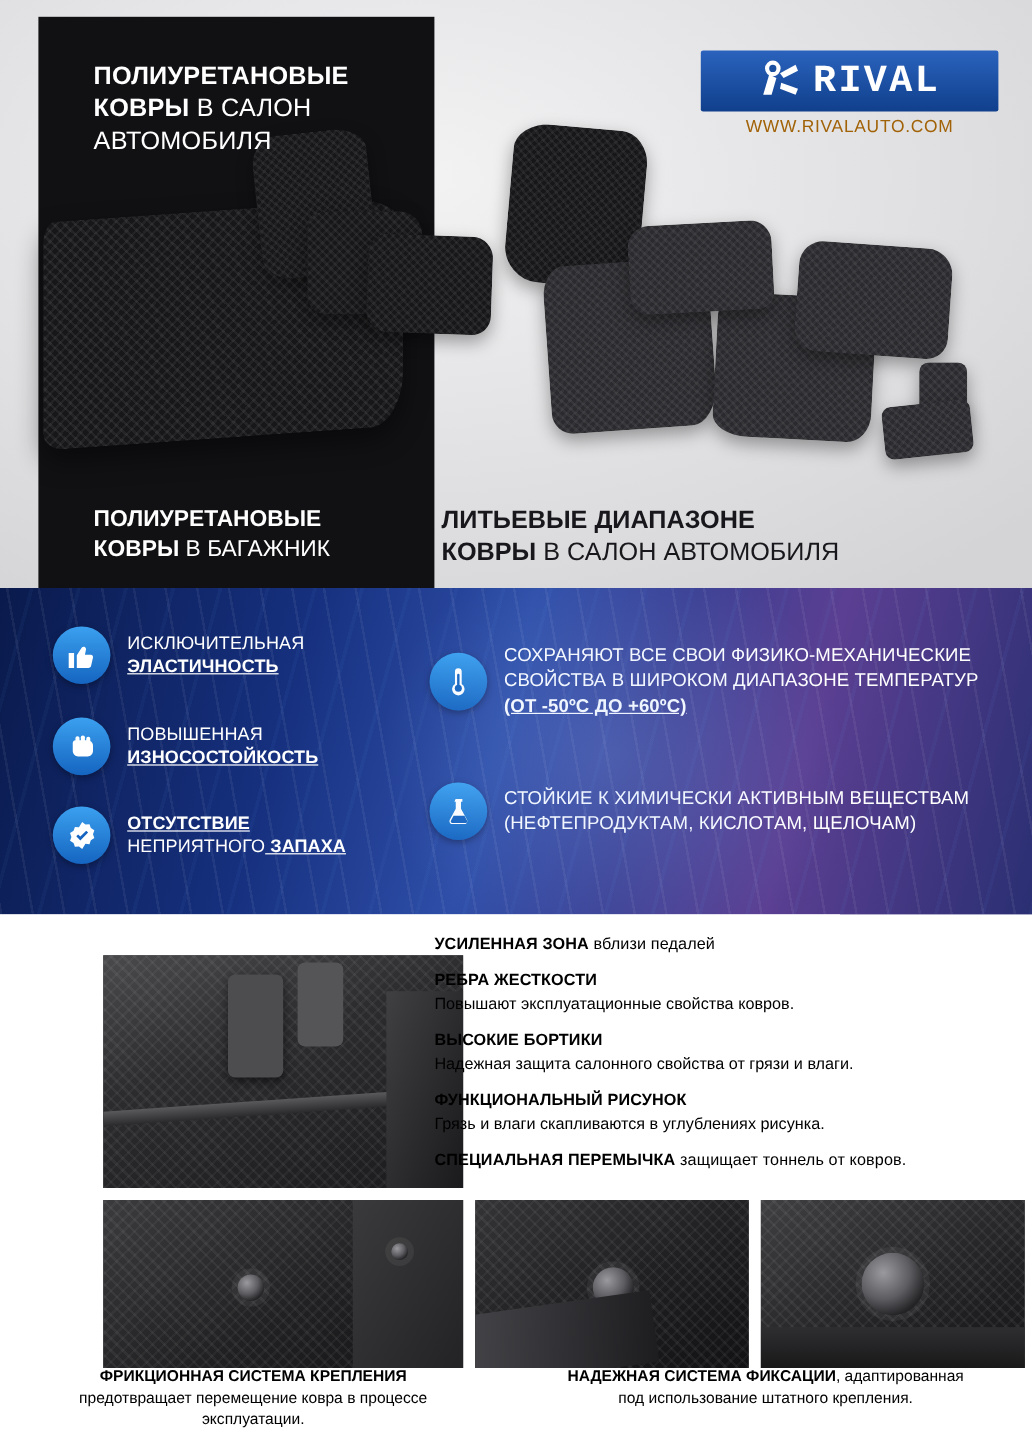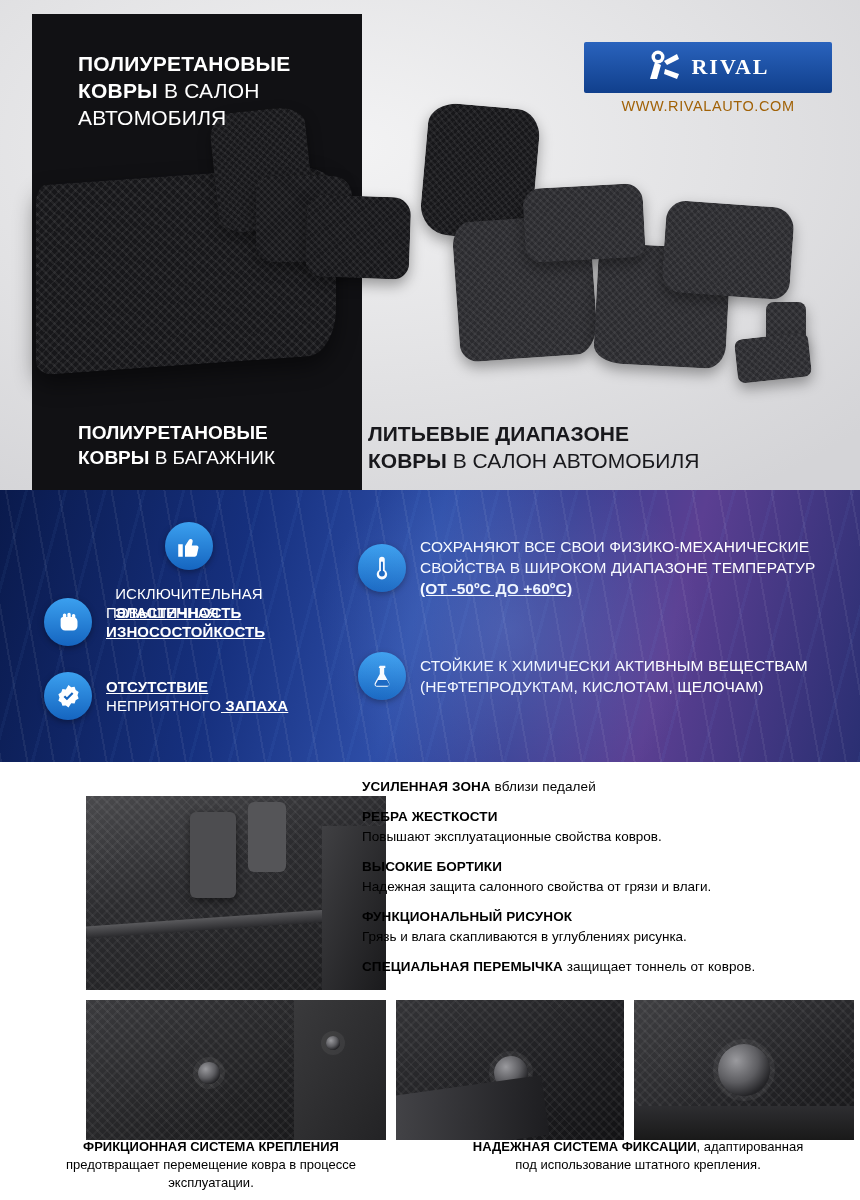--- a/index.html
+++ b/index.html
@@ -95,24 +95,24 @@
     justify-content: center;
     gap: 7px;
     background: #1a4fa0;
     background: linear-gradient(180deg,#2a63bd 0%, #103f8c 100%);
     padding: 6px 12px 7px 10px;
     border-radius: 2px;
   }
   .logo-mark { width: 40px; height: 38px; flex: none; }
   .logo-word {
     color: #fff;
-    font-size: 22px;
+    font-size: 32px;
     font-weight: 700;
     letter-spacing: 2px;
-    font-family: Liberation Serif, serif;
+    font-family: Liberation Mono, monospace;
   }
   .logo-url {
     margin-top: 5px;
     color: #a16207;
     font-size: 14.5px;
     letter-spacing: .6px;
     font-weight: 400;
   }
 
   
@@ -185,21 +185,21 @@
   }
   .feat-icon svg { width: 27px; height: 27px; fill: #fff; }
   .feat-text {
     font-size: 15px;
     line-height: 19px;
     font-weight: 400;
     letter-spacing: .1px;
   }
   .feat-text b { font-weight: 700; text-decoration: underline; }
 
-  .f1 { left: 44px;  top: 32px;  width: 290px; flex-direction: column; }
+  .f1 { left: 44px;  top: 32px;  width: 290px; }
   .f2 { left: 44px;  top: 108px; width: 290px; }
   .f3 { left: 44px;  top: 182px; width: 300px; }
   .f4 { left: 358px; top: 46px;  width: 470px; }
   .f5 { left: 358px; top: 162px; width: 470px; }
   .f4 .feat-text, .f5 .feat-text { font-size: 15.5px; line-height: 21px; }
 
   
   .details {
     position: relative;
     width: 700px;
@@ -448,21 +448,21 @@
       <div class="detail-item">
         <div class="detail-head">
           <span>ВЫСОКИЕ БОРТИКИ</span>
         </div>
         <div class="detail-sub">Надежная защита салонного свойства от грязи и влаги.</div>
       </div>
       <div class="detail-item">
         <div class="detail-head">
           <span>ФУНКЦИОНАЛЬНЫЙ РИСУНОК</span>
         </div>
-        <div class="detail-sub">Грязь и влага скапливаются в углублениях рисунка.</div>
+        <div class="detail-sub">Грязь и влаги скапливаются в углублениях рисунка.</div>
       </div>
       <div class="detail-item">
         <div class="detail-head">
           <span>СПЕЦИАЛЬНАЯ ПЕРЕМЫЧКА</span><span class="thin"> защищает тоннель от ковров.</span>
         </div>
       </div>
     </div>
 
     <div class="footnote foot-left">
       <b>ФРИКЦИОННАЯ СИСТЕМА КРЕПЛЕНИЯ</b><span> предотвращает перемещение ковра в процессе эксплуатации.</span>

